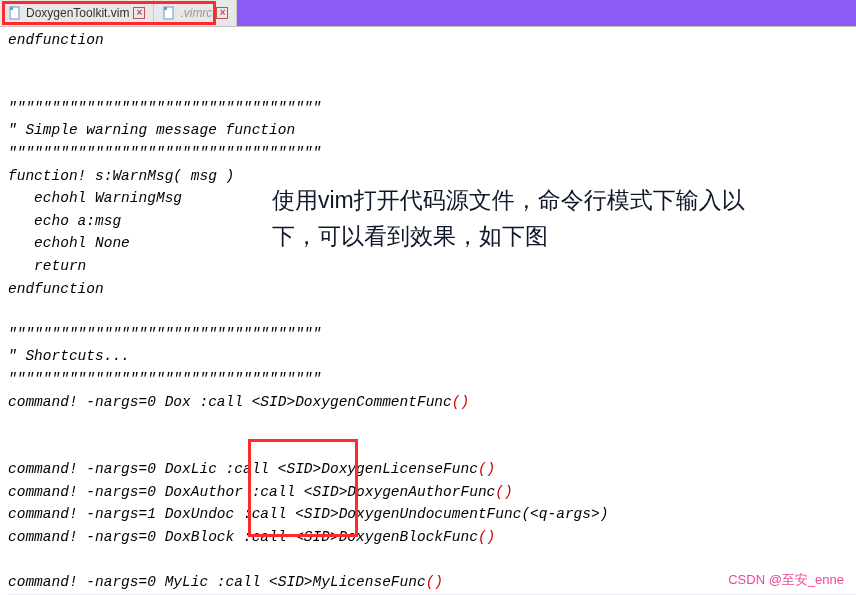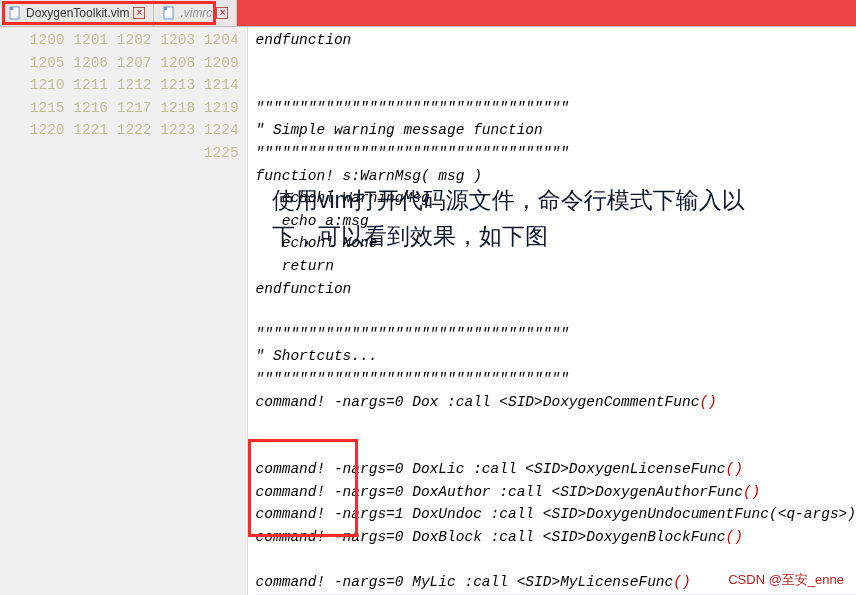--- a/index.html
+++ b/index.html
@@ -7,21 +7,21 @@
     padding: 0;
     font-family: "Courier New", monospace;
     background: #fff;
     width: 856px;
     height: 595px;
     overflow: hidden;
     position: relative;
   }
   .tabs {
     display: flex;
-    background: #ef4444;
+    background: #8b5cf6;
     border-bottom: 1px solid #c0c0c0;
     height: 26px;
     align-items: stretch;
   }
   .tab {
     display: flex;
     align-items: center;
     padding: 2px 8px;
     background: #e8e8e8;
     border-right: 1px solid #c8c8c8;
@@ -92,21 +92,21 @@
     font-family: "Microsoft YaHei", Arial, sans-serif;
     font-size: 23px;
     line-height: 36px;
     left: 272px; top: 182px;
     width: 480px;
     pointer-events: none;
   }
   .watermark {
     position: absolute;
     right: 12px; bottom: 6px;
-    color: #b91c1c;
+    color: #ec4899;
     font-family: Arial, sans-serif;
     font-size: 13px;
     pointer-events: none;
   }
 </style>
 </head>
 <body>
 
 <div class="tabs">
   <div class="tab">
@@ -125,45 +125,19 @@
           <rect x="2" y="1" width="9" height="12" fill="#fff" stroke="#6699cc"></rect>
           <rect x="2" y="1" width="3" height="3" fill="#6699cc"></rect>
         </svg>
     </span>
     <span>.vimrc</span>
     <span class="close-icon">×</span>
   </div>
 </div>
 
 <div class="editor">
-  <div class="gutter" id="gutter">1200
-1201
-1202
-1203
-1204
-1205
-1206
-1207
-1208
-1209
-1210
-1211
-1212
-1213
-1214
-1215
-1216
-1217
-1218
-1219
-1220
-1221
-1222
-1223
-1224
-1225</div>
   <div class="code" id="code"><span class="ln">endfunction</span><span class="ln"></span><span class="ln"></span><span class="ln">""""""""""""""""""""""""""""""""""""</span><span class="ln">" Simple warning message function</span><span class="ln">""""""""""""""""""""""""""""""""""""</span><span class="ln">function! s:WarnMsg( msg )</span><span class="ln">   echohl WarningMsg</span><span class="ln">   echo a:msg</span><span class="ln">   echohl None</span><span class="ln">   return</span><span class="ln">endfunction</span><span class="ln"></span><span class="ln">""""""""""""""""""""""""""""""""""""</span><span class="ln">" Shortcuts...</span><span class="ln">""""""""""""""""""""""""""""""""""""</span><span class="ln">command! -nargs=0 Dox :call &lt;SID&gt;DoxygenCommentFunc<span class="paren">()</span></span><span class="ln"></span><span class="ln"></span><span class="ln">command! -nargs=0 DoxLic :call &lt;SID&gt;DoxygenLicenseFunc<span class="paren">()</span></span><span class="ln">command! -nargs=0 DoxAuthor :call &lt;SID&gt;DoxygenAuthorFunc<span class="paren">()</span></span><span class="ln">command! -nargs=1 DoxUndoc :call &lt;SID&gt;DoxygenUndocumentFunc(&lt;q-args&gt;)</span><span class="ln">command! -nargs=0 DoxBlock :call &lt;SID&gt;DoxygenBlockFunc<span class="paren">()</span></span><span class="ln"></span><span class="ln">command! -nargs=0 MyLic :call &lt;SID&gt;MyLicenseFunc<span class="paren">()</span></span><span class="ln hl">command! -nargs=0 MyFunc :call &lt;SID&gt;MyCommentFunc</span></div>
 </div>
 
 <div class="redbox1"></div>
 <div class="redbox2"></div>
 <div class="annot">使用vim打开代码源文件，命令行模式下输入以下，可以看到效果，如下图</div>
 <div class="watermark">CSDN @至安_enne</div>
 
 </body></html>

